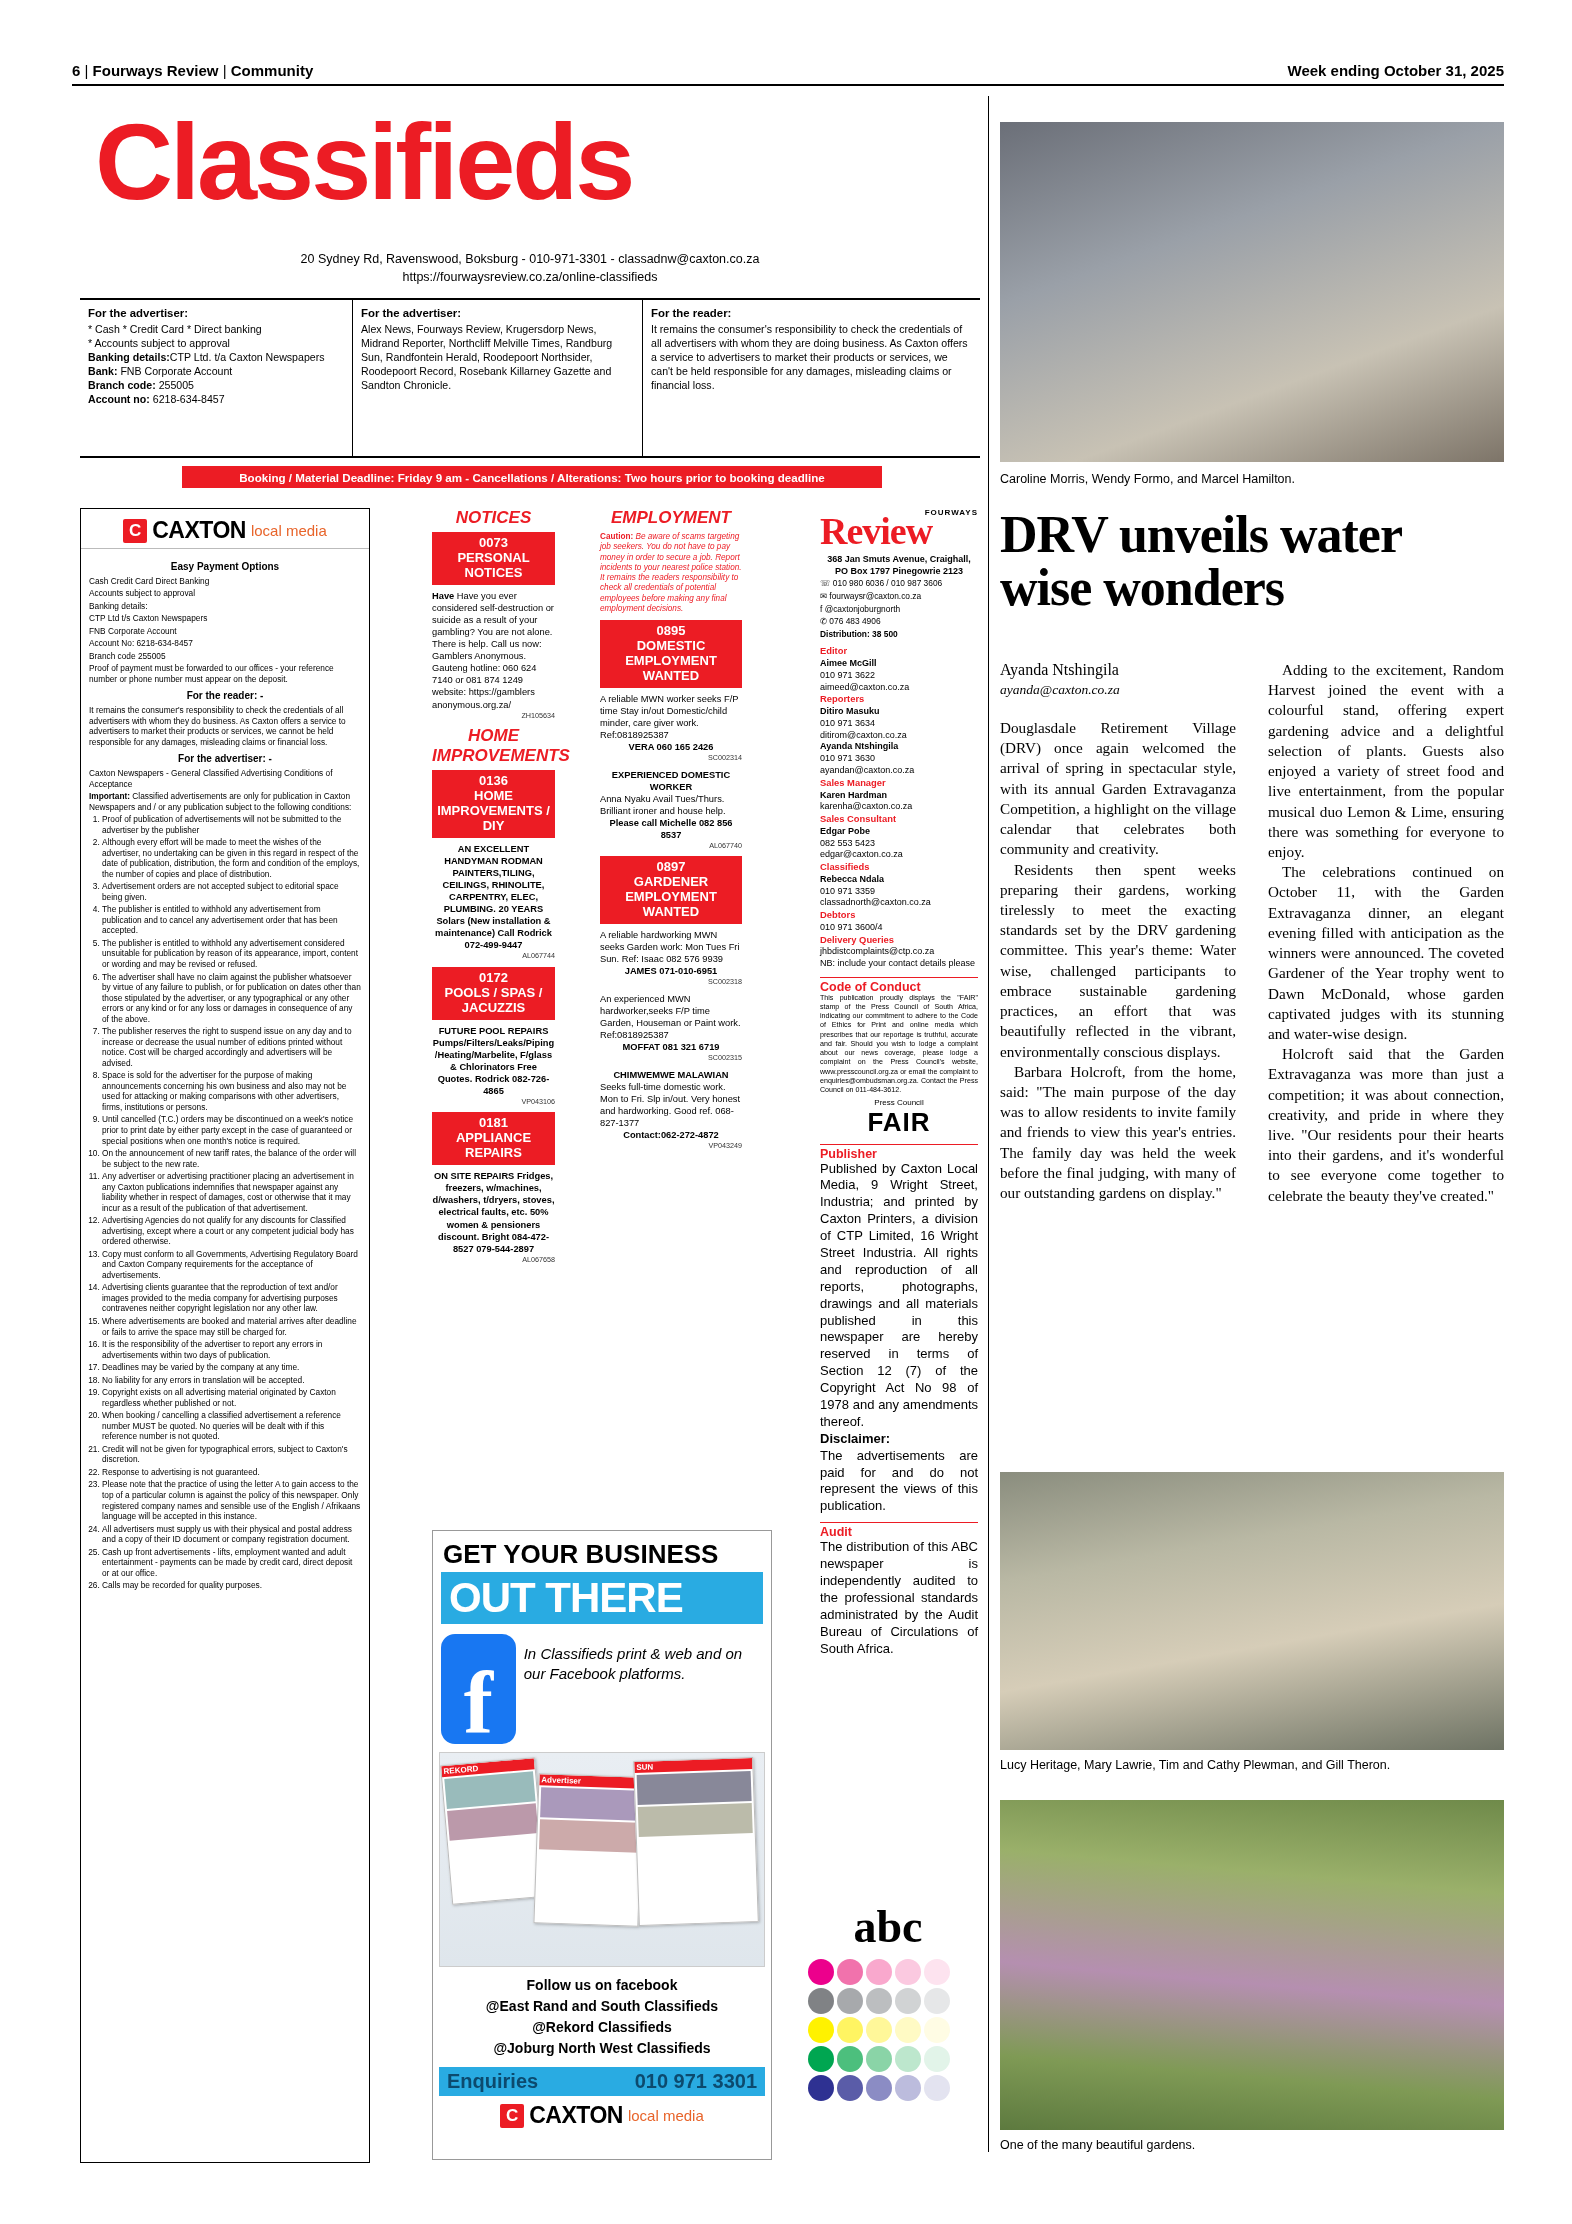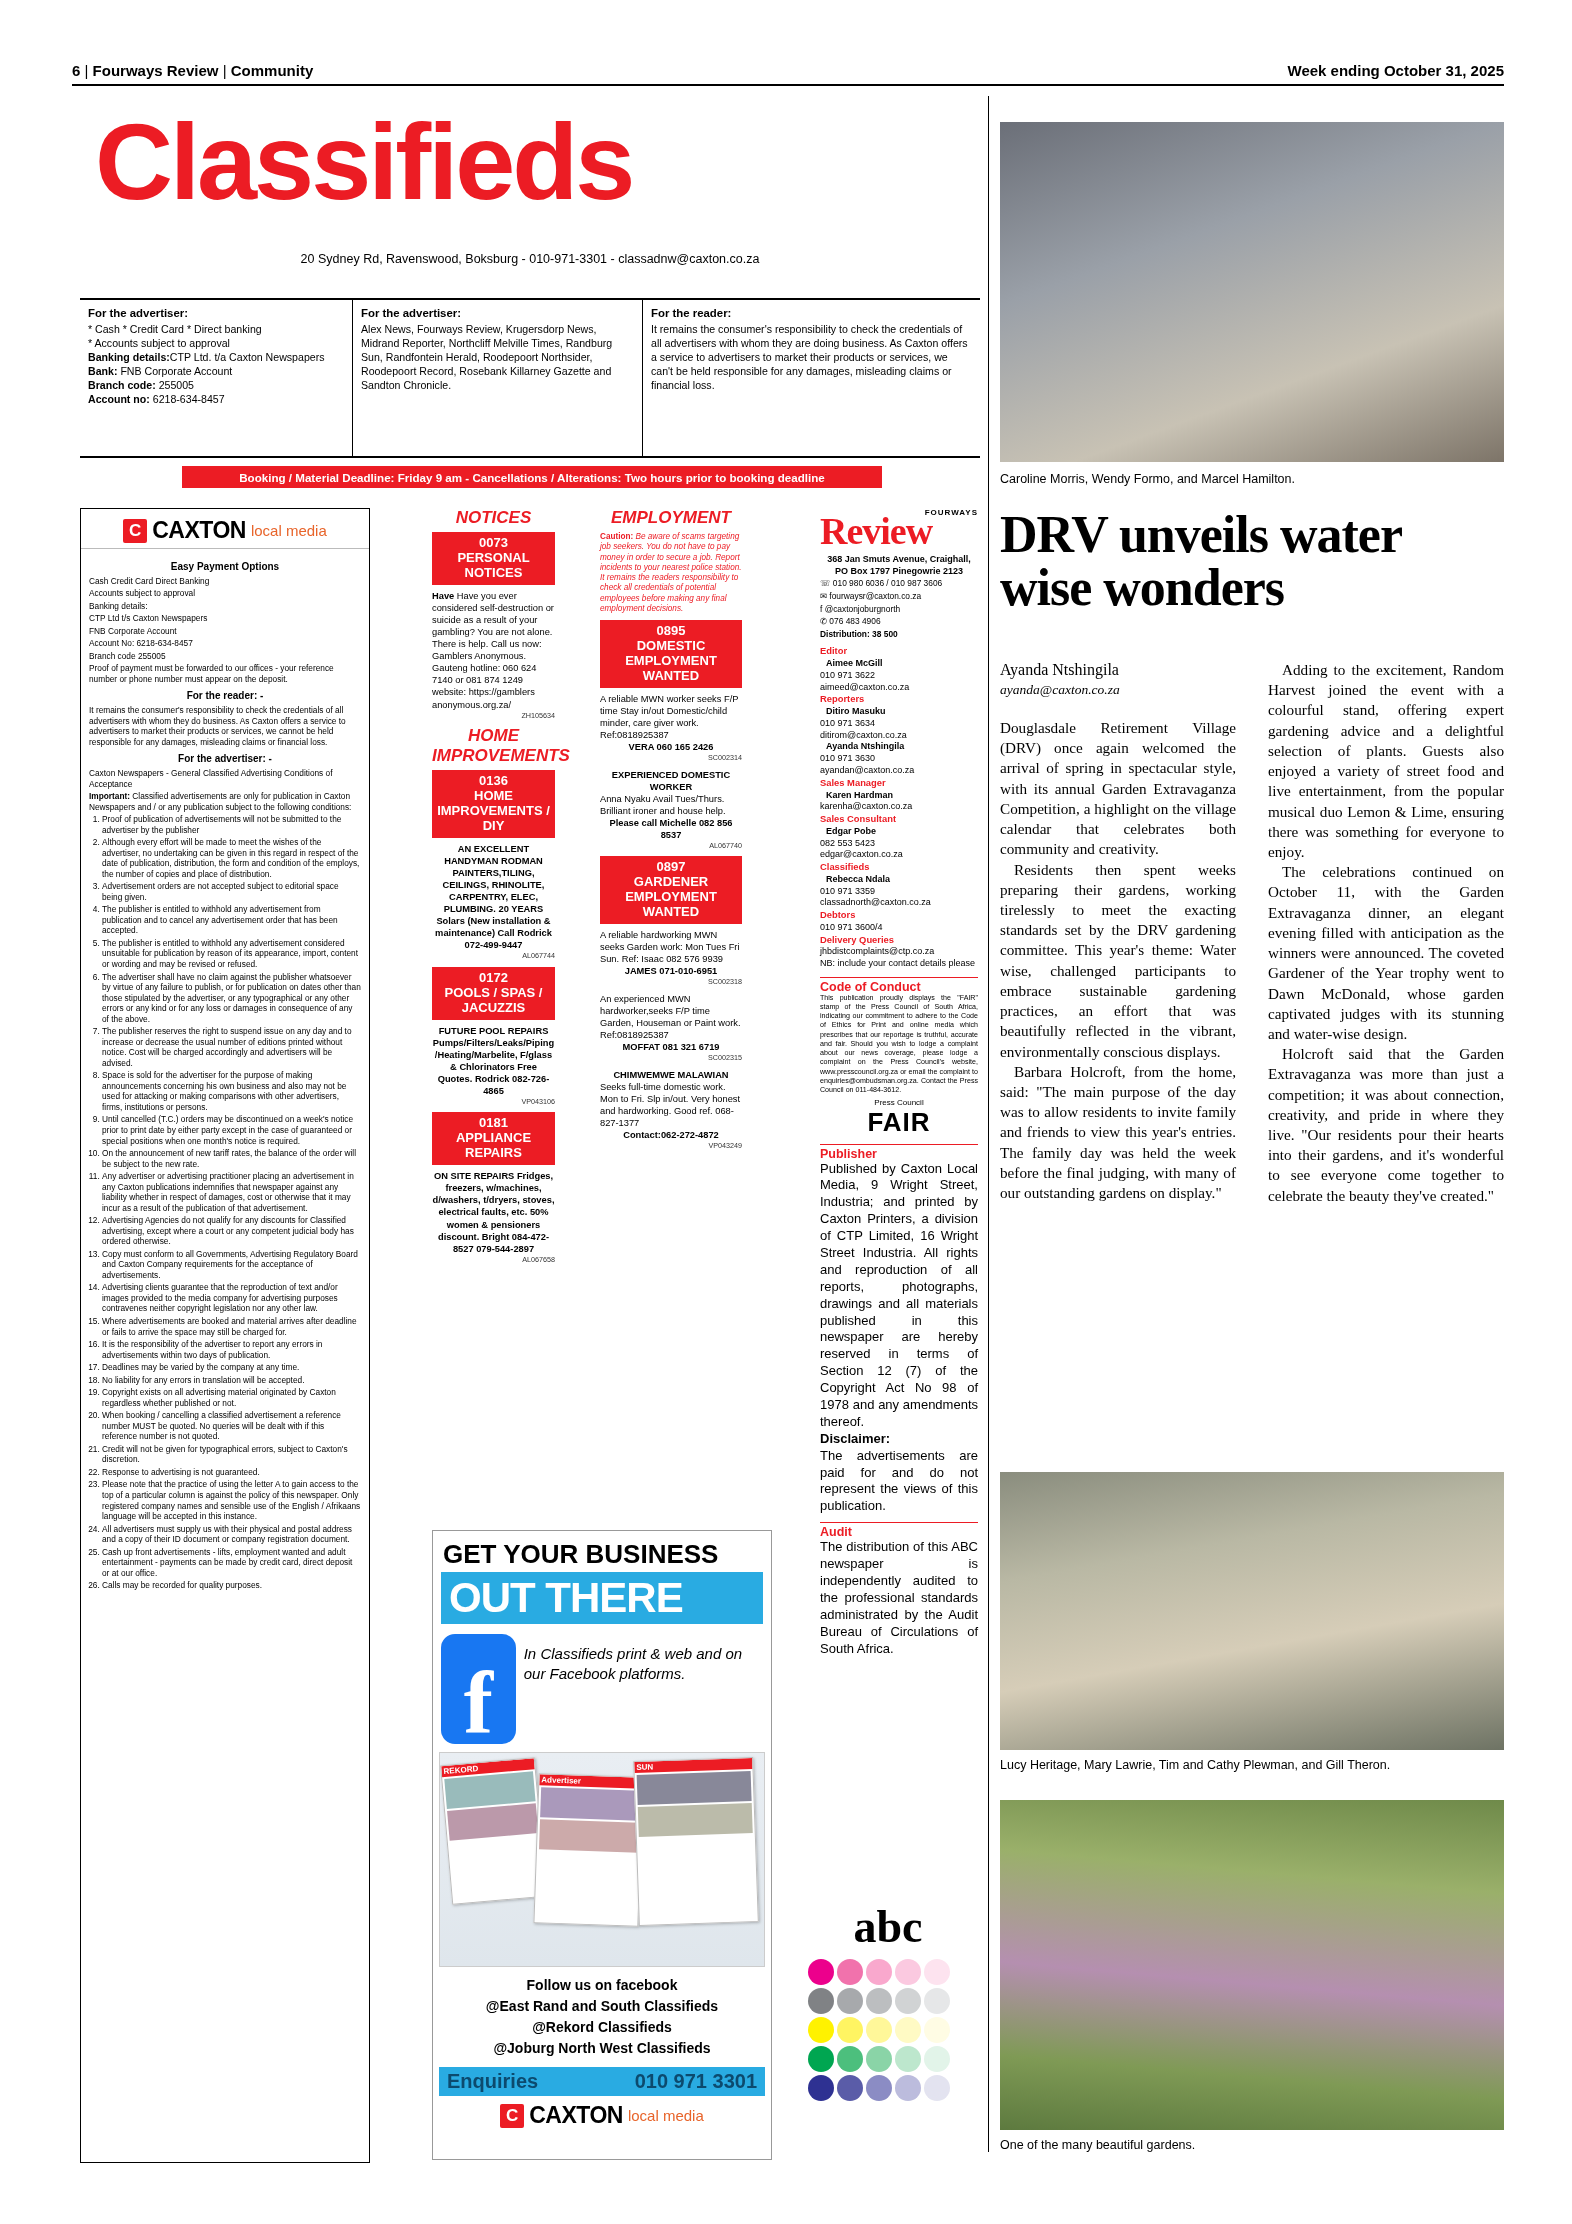--- a/index.html
+++ b/index.html
@@ -119,21 +119,21 @@
     line-height: 0.95; letter-spacing: -1px;
   }
   .review-fourways {
     font-size: 8px; font-weight: bold; text-align: right; letter-spacing: 1px;
     margin-bottom: -4px;
   }
   .review-addr { font-size: 9px; line-height: 1.35; text-align: center; margin-top: 4px; font-weight: bold;}
   .contact-line { font-size: 8.4px; line-height: 1.5; }
   .staff { font-size: 9px; line-height: 1.32; margin-top: 5px; }
   .staff .role { color: #ec1c24; font-weight: bold; font-size: 9.4px; }
-  .staff .nm { font-weight: bold; margin-left: 6px; }
+  .staff .nm { font-weight: bold; }
   .coc-head {
     color: #ec1c24; font-weight: bold; font-size: 12.5px; margin-top: 7px; border-top: 1px solid #ec1c24;
     padding-top: 2px;
   }
   .coc-body { font-size: 7.1px; line-height: 1.3; text-align: justify; }
   .fair-logo { text-align: center; margin-top: 4px; font-size: 8px; line-height: 1.1; }
   .fair-big { font-size: 26px; font-weight: bold; letter-spacing: 1px; }
   .pub-head {
     color: #ec1c24; font-weight: bold; font-size: 12.5px; margin-top: 7px; border-top: 1px solid #ec1c24;
     padding-top: 2px;
@@ -224,20 +224,21 @@
       <span class="sep"> | </span>
       <span>Community</span>
     </div>
     <div>Week ending October 31, 2025</div>
   </div>
   <div class="rule-top"></div>
 
   <div class="classifieds-title">Classifieds</div>
   <div class="classifieds-addr">
     <div>20 Sydney Rd, Ravenswood, Boksburg - 010-971-3301 - classadnw@caxton.co.za</div>
+    <div>https://fourwaysreview.co.za/online-classifieds</div>
   </div>
 
   <div class="infoboxes">
     <div class="infobox ib1">
       <h4>For the advertiser:</h4>
       <p>* Cash * Credit Card * Direct banking</p>
       <p>* Accounts subject to approval</p>
       <p><b>Banking details:</b><span>CTP Ltd. t/a Caxton Newspapers</span></p>
       <p><b>Bank:</b> <span>FNB Corporate Account</span></p>
       <p><b>Branch code:</b> <span>255005</span></p>

